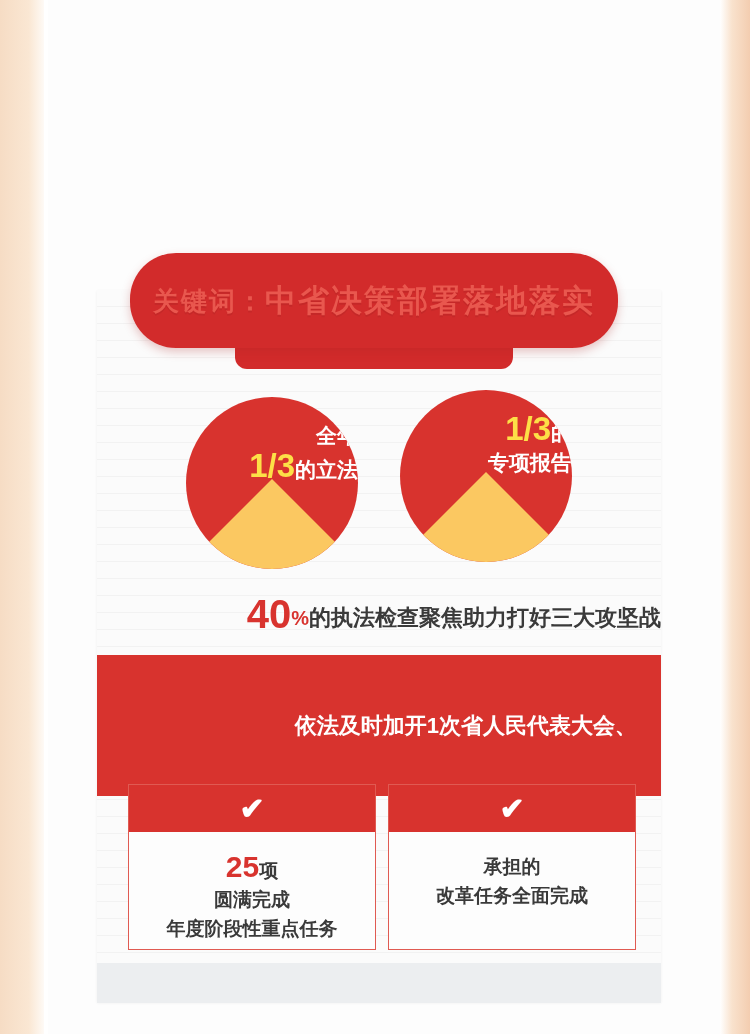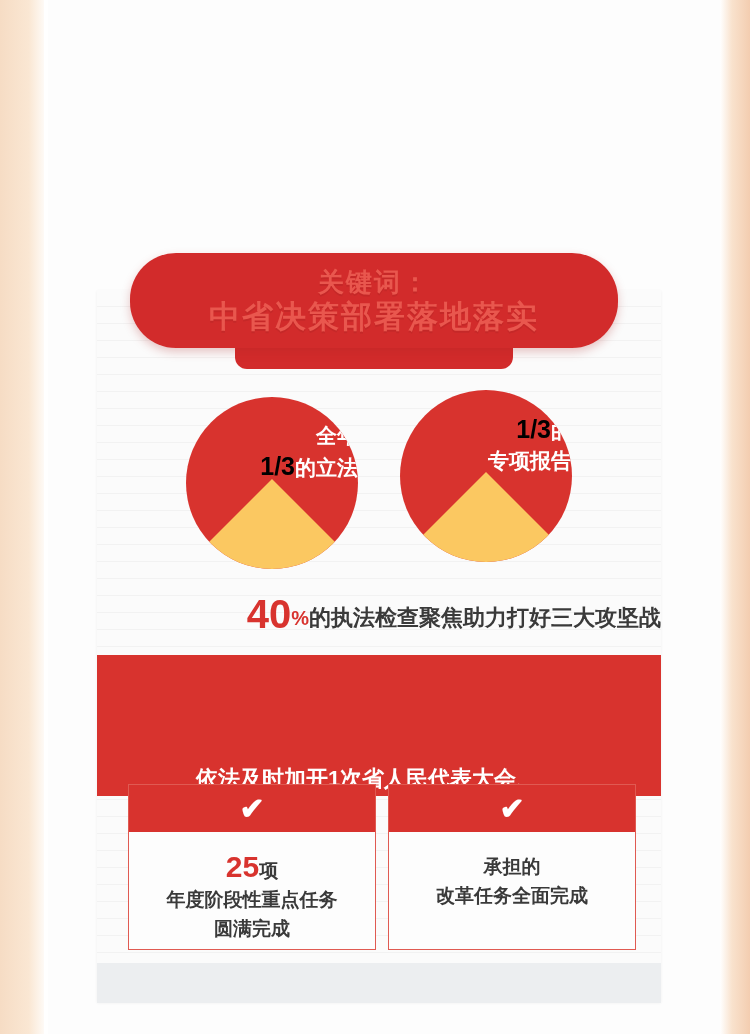--- a/index.html
+++ b/index.html
@@ -88,21 +88,21 @@
     width: 278px;
     height: 38px;
     background: #d22b2b;
     border-bottom-left-radius: 12px;
     border-bottom-right-radius: 12px;
   }
   .banner-text {
     position: absolute;
     inset: 0;
     display: flex;
-    flex-direction: column;
+    flex-direction: row;
     align-items: center;
     justify-content: center;
     color: #e8483f;
     font-weight: bold;
     letter-spacing: 2px;
     text-shadow: 0 2px 0 rgba(0,0,0,0.06);
   }
   .banner-line1 {
     font-size: 26px;
     line-height: 32px;
@@ -148,21 +148,21 @@
     left: 0;
     right: 0;
     top: 24px;
     text-align: right;
     color: #ffffff;
     font-size: 21px;
     line-height: 30px;
     font-weight: bold;
     z-index: 2;
   }
-  .hl { color: #000000; font-size: 25px; }
+  .hl { color: #fde047; font-size: 33px; }
 
   
   .pct-line {
     position: absolute;
     left: 97px;
     top: 592px;
     width: 564px;
     text-align: right;
     color: #3a3a3a;
     font-size: 22px;
@@ -184,21 +184,21 @@
   
   .red-block {
     position: absolute;
     left: 97px;
     top: 655px;
     width: 564px;
     height: 141px;
     background: #d8332e;
     color: #ffffff;
     display: flex;
-    flex-direction: row;
+    flex-direction: column;
     align-items: flex-end;
     justify-content: center;
     box-sizing: border-box;
     padding-right: 24px;
     font-size: 22px;
     line-height: 34px;
     font-weight: bold;
   }
 
   
@@ -302,22 +302,22 @@
   <div class="boxes">
 
     <div class="box left">
       <div class="box-head">
         <span class="check">✔</span>
       </div>
       <div class="box-body">
         <div>
           <span class="num">25</span><span>项</span>
         </div>
+        <div>圆满完成</div>
         <div>年度阶段性重点任务</div>
-        <div>圆满完成</div>
       </div>
     </div>
 
     <div class="box right">
       <div class="box-head">
         <span class="check">✔</span>
       </div>
       <div class="box-body">
         <div>承担的</div>
         <div>改革任务全面完成</div>

